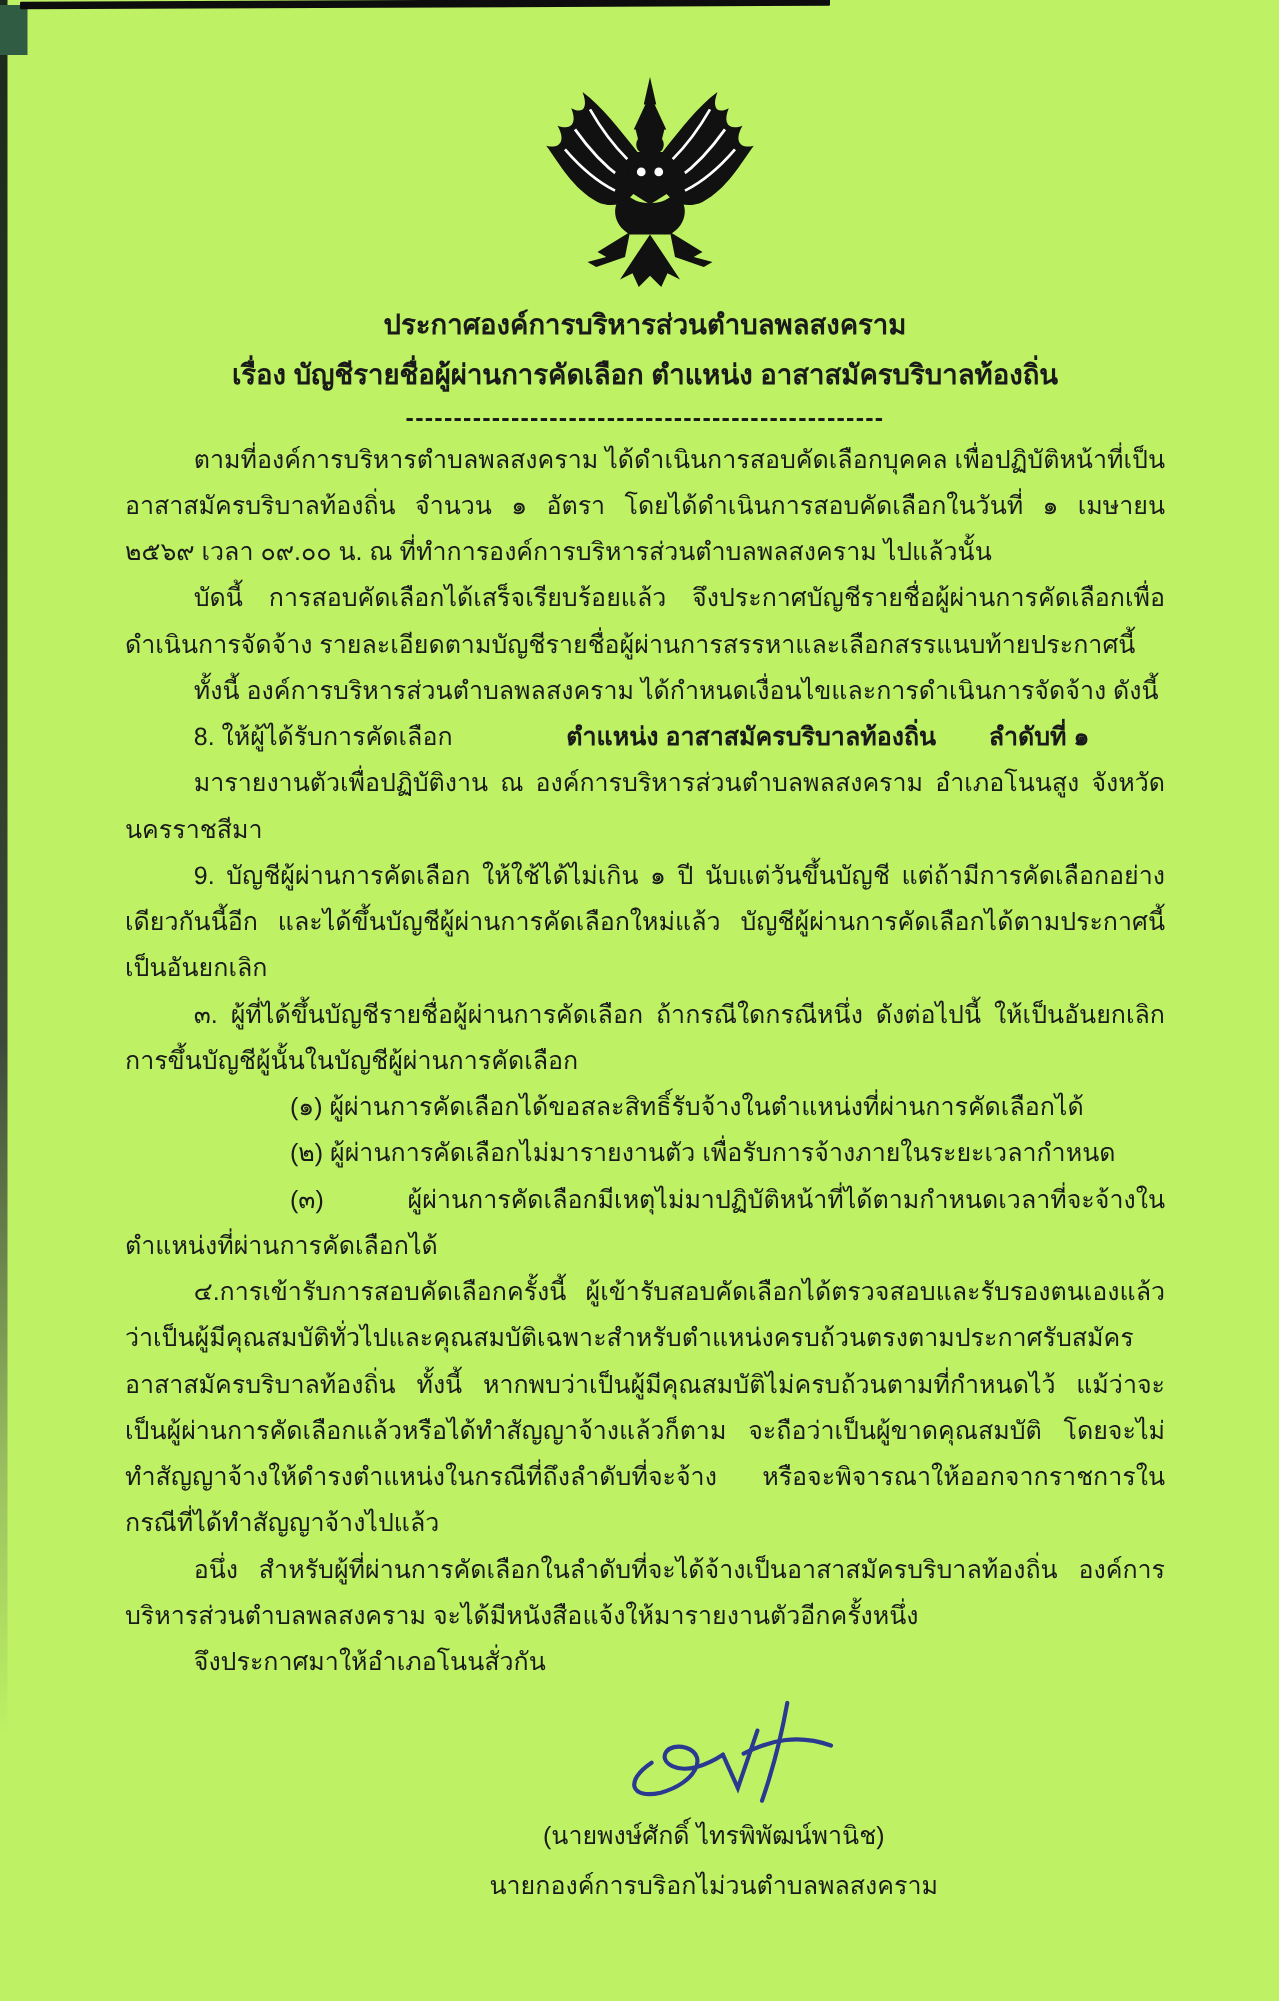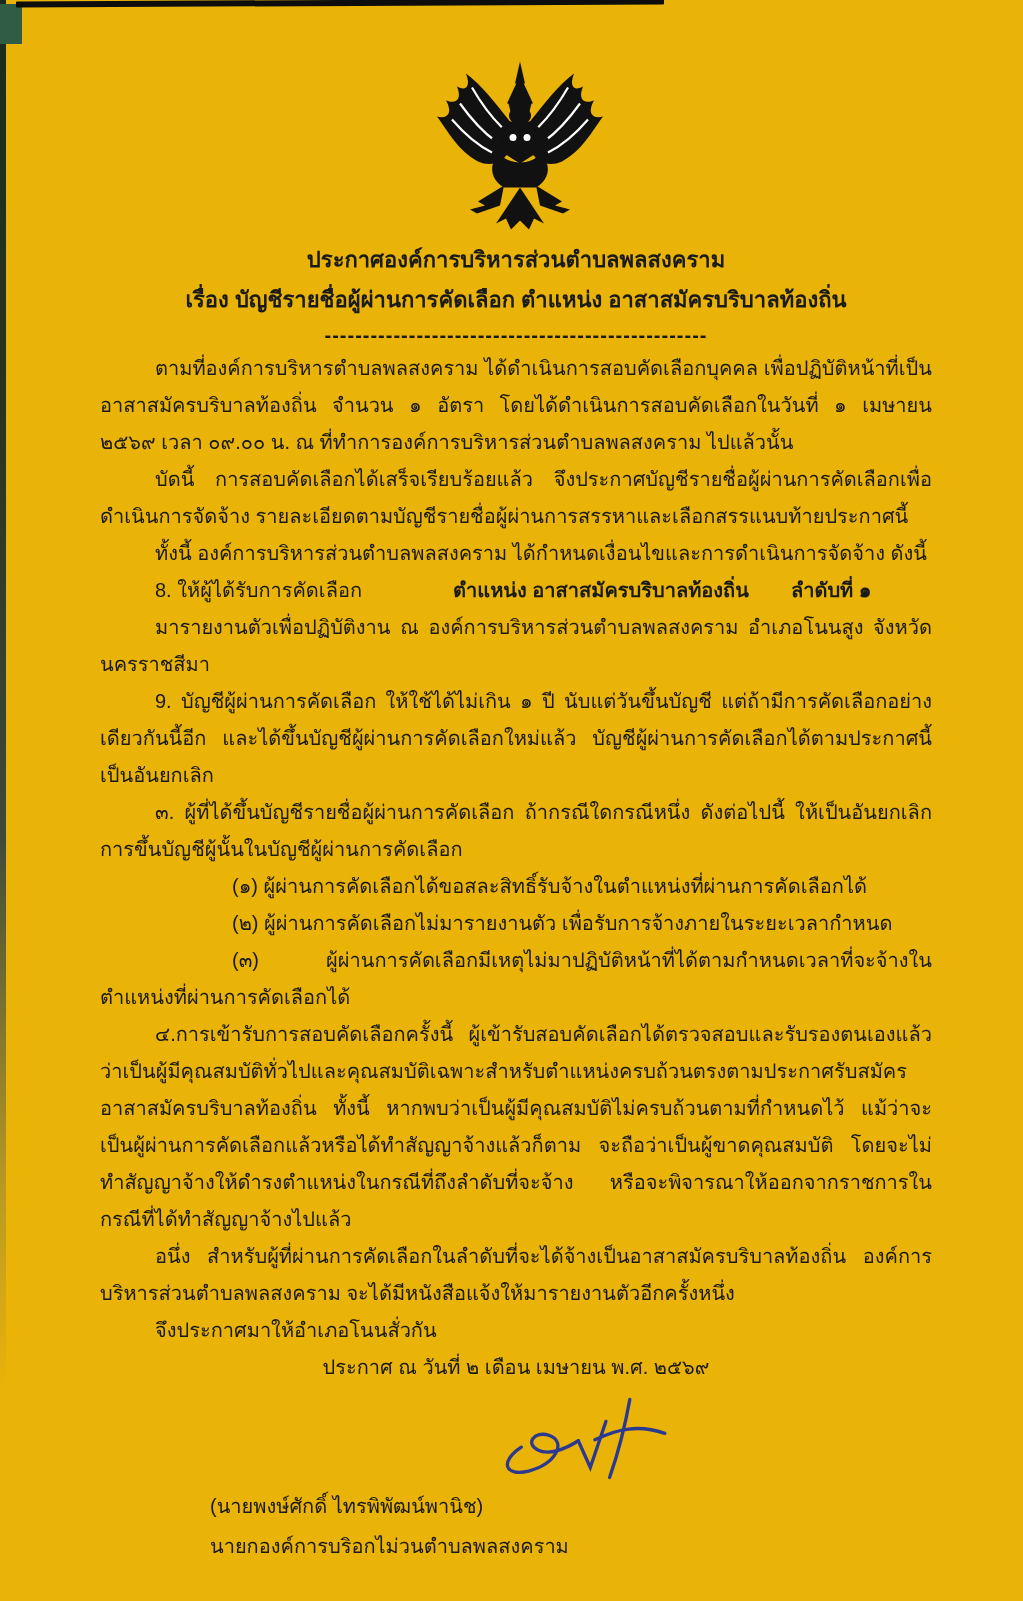--- a/index.html
+++ b/index.html
@@ -1,20 +1,20 @@
 <!DOCTYPE html>
 <html lang="th"><head>
 <meta charset="utf-8">
 <style>
   html,body{margin:0;padding:0;background:#e8e8e6;}
   .page{
     position:relative;
     width:1023px;height:1601px;
     margin:0 auto;
-    background:#eab308;
+    background:#bef264;
     overflow:hidden;
     font-family:"Liberation Sans","DejaVu Sans",sans-serif;
     color:#1a1a1a;
   }
   
   .artifact-top-bar{
     position:absolute;top:0;left:16px;width:648px;height:6px;
     background:#0d0d0d;transform:rotate(-0.25deg);border-radius:1px;
   }
   .artifact-corner-tab{
@@ -48,21 +48,21 @@
   .gap-a{margin-left:91px;}
   .gap-b{margin-left:42px;}
   .sub{text-indent:132px;text-align:justify;margin-top:4px;}
   .p-item4{margin-top:8px;}
   .p-note{margin-top:4px;}
   .closing{text-indent:55px;margin-top:12px;}
   .date-line{text-align:center;margin-top:8px;margin-right:70px;}
   
   .sig-wrap{position:relative;height:96px;margin-top:4px;}
   .sig-svg{position:absolute;left:388px;top:2px;width:188px;height:92px;}
-  .signer{padding-left:110px;line-height:40px;}
+  .signer{text-align:center;padding-left:110px;line-height:40px;}
 </style>
 </head>
 <body>
 
 <div class="page">
 
   <div class="artifact-left-strip"></div>
   <div class="artifact-corner-tab"></div>
   <div class="artifact-top-bar"></div>
 
@@ -122,21 +122,20 @@
     <p class="sub">(๑) ผู้ผ่านการคัดเลือกได้ขอสละสิทธิ์รับจ้างในตำแหน่งที่ผ่านการคัดเลือกได้</p>
     <p class="sub">(๒) ผู้ผ่านการคัดเลือกไม่มารายงานตัว เพื่อรับการจ้างภายในระยะเวลากำหนด</p>
     <p class="sub">(๓) ผู้ผ่านการคัดเลือกมีเหตุไม่มาปฏิบัติหน้าที่ได้ตามกำหนดเวลาที่จะจ้างในตำแหน่งที่ผ่านการคัดเลือกได้</p>
 
     <p class="para p-item4">๔.การเข้ารับการสอบคัดเลือกครั้งนี้ ผู้เข้ารับสอบคัดเลือกได้ตรวจสอบและรับรองตนเองแล้วว่าเป็นผู้มีคุณสมบัติทั่วไปและคุณสมบัติเฉพาะสำหรับตำแหน่งครบถ้วนตรงตามประกาศรับสมัครอาสาสมัครบริบาลท้องถิ่น ทั้งนี้ หากพบว่าเป็นผู้มีคุณสมบัติไม่ครบถ้วนตามที่กำหนดไว้ แม้ว่าจะเป็นผู้ผ่านการคัดเลือกแล้วหรือได้ทำสัญญาจ้างแล้วก็ตาม จะถือว่าเป็นผู้ขาดคุณสมบัติ โดยจะไม่ทำสัญญาจ้างให้ดำรงตำแหน่งในกรณีที่ถึงลำดับที่จะจ้าง หรือจะพิจารณาให้ออกจากราชการในกรณีที่ได้ทำสัญญาจ้างไปแล้ว</p>
 
     <p class="para p-note">อนึ่ง สำหรับผู้ที่ผ่านการคัดเลือกในลำดับที่จะได้จ้างเป็นอาสาสมัครบริบาลท้องถิ่น องค์การบริหารส่วนตำบลพลสงคราม จะได้มีหนังสือแจ้งให้มารายงานตัวอีกครั้งหนึ่ง</p>
 
     <p class="closing">จึงประกาศมาให้อำเภอโนนสั่วกัน</p>
 
-    <p class="date-line">ประกาศ ณ วันที่ ๒  เดือน เมษายน พ.ศ. ๒๕๖๙</p>
 
     <div class="sig-wrap">
       <svg class="sig-svg" viewBox="0 0 200 100" xmlns="http://www.w3.org/2000/svg" fill="none" stroke="#2b3990" stroke-width="3.6" stroke-linecap="round">
         <path d="M34,60 C10,76 16,92 42,86 C72,78 84,54 64,47 C48,42 38,56 52,63 C64,69 82,62 96,53"></path>
         <path d="M96,53 L109,82 L126,32"></path>
         <path d="M152,8 C147,36 138,70 130,93"></path>
         <path d="M114,52 C138,40 162,35 190,45"></path>
       </svg>
     </div>
 

